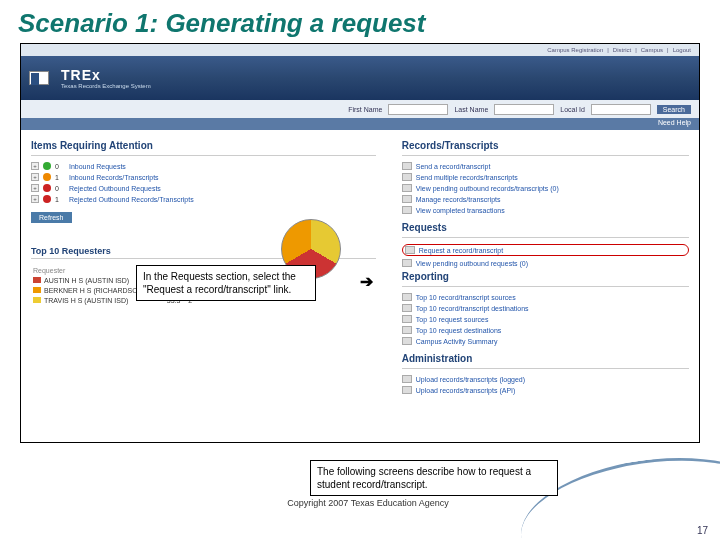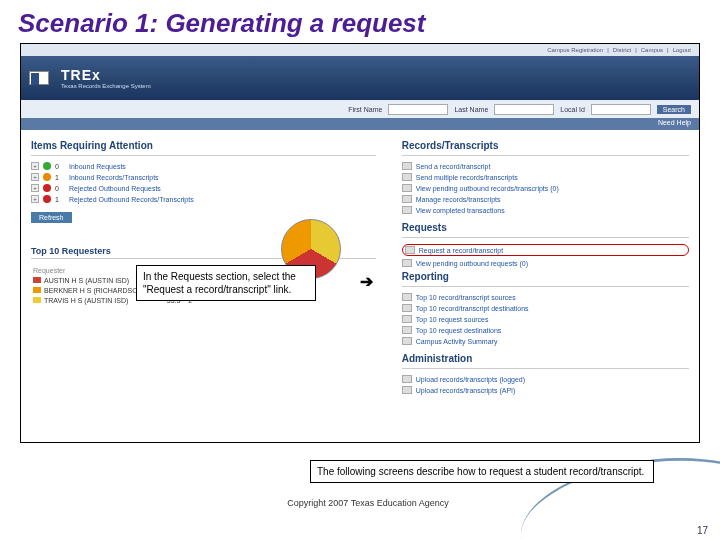--- a/index.html
+++ b/index.html
@@ -1,17 +1,17 @@
 <!DOCTYPE html>
 <html><head>
 <meta charset="utf-8">
 <style>
 *{margin:0;padding:0;box-sizing:border-box;font-family:Arial,sans-serif}
 body{width:720px;height:540px;background:#fff;position:relative;overflow:hidden}
-.slide-title{font-size:26px;font-weight:bold;font-style:italic;padding:8px 18px 4px;color:#4c1d95}
+.slide-title{font-size:26px;font-weight:bold;font-style:italic;padding:8px 18px 4px;color:#0f766e}
 .screenshot{margin:0 20px;border:1px solid #000;background:#fff;height:400px;position:relative;overflow:hidden}
 .banner{height:44px;background:linear-gradient(180deg,#3a5a8a 0%,#2a4770 50%,#1a3560 100%);display:flex;align-items:center;padding:0 8px;color:#fff}
 .logo-block{display:flex;align-items:center;gap:12px}
 .logo-flag{width:20px;height:14px;background:#fff;border:1px solid #888;position:relative}
 .logo-flag::before{content:"";position:absolute;left:1px;top:1px;width:8px;height:12px;background:#2b4f81}
 .logo-text{font-size:14px;font-weight:bold;letter-spacing:1px}
 .logo-sub{font-size:6px;color:#cde}
 .searchbar{height:18px;background:#e8eef5;display:flex;align-items:center;justify-content:flex-end;gap:6px;padding:2px 8px;font-size:7px;color:#335}
 .searchbar input{width:60px;height:11px;font-size:7px;border:1px solid #aaa}
 .search-btn{background:#4a6a9a;color:#fff;padding:1px 6px;font-size:7px;border:none}
@@ -34,21 +34,21 @@
 .th{color:#888}
 .sw{width:8px;height:6px;display:inline-block;margin-right:3px}
 .sw-r{background:#c43}.sw-o{background:#e90}.sw-y{background:#ec3}
 .pie{width:60px;height:60px;border-radius:50%;position:absolute;left:260px;top:175px;background:conic-gradient(#e6c933 0 120deg,#c33 120deg 240deg,#e90 240deg 360deg);border:1px solid #888}
 .right-item{display:flex;align-items:center;gap:4px;font-size:7px;color:#2255aa;margin:3px 0}
 .ricon{width:10px;height:8px;background:#ddd;border:1px solid #aaa}
 .requests-box .first{border:1px solid #c00;border-radius:7px;padding:1px 2px}
 .callout{position:absolute;background:#fff;border:1px solid #000;padding:4px 6px;font-size:10px;line-height:1.3;z-index:5}
 .callout1{left:136px;top:265px;width:180px}
 .arrow{position:absolute;left:360px;top:272px;font-size:16px;font-weight:bold;z-index:5}
-.callout2{left:310px;top:460px;width:344px}
+.callout2{left:310px;top:460px;width:248px}
 .copyright{position:absolute;left:16px;right:0;top:498px;text-align:center;font-size:9px;color:#333}
 .pagenum{position:absolute;right:12px;bottom:4px;font-size:10px;color:#335}
 .swoosh{position:absolute;right:-60px;bottom:-40px;width:260px;height:120px;border-top:3px solid #3a6a9a;border-radius:50%;transform:rotate(-8deg);opacity:.7}
 tr td{padding:0 6px 1px 0}
 </style>
 </head>
 <body>
 
 <div class="slide-title">Scenario 1: Generating a request</div>
 

